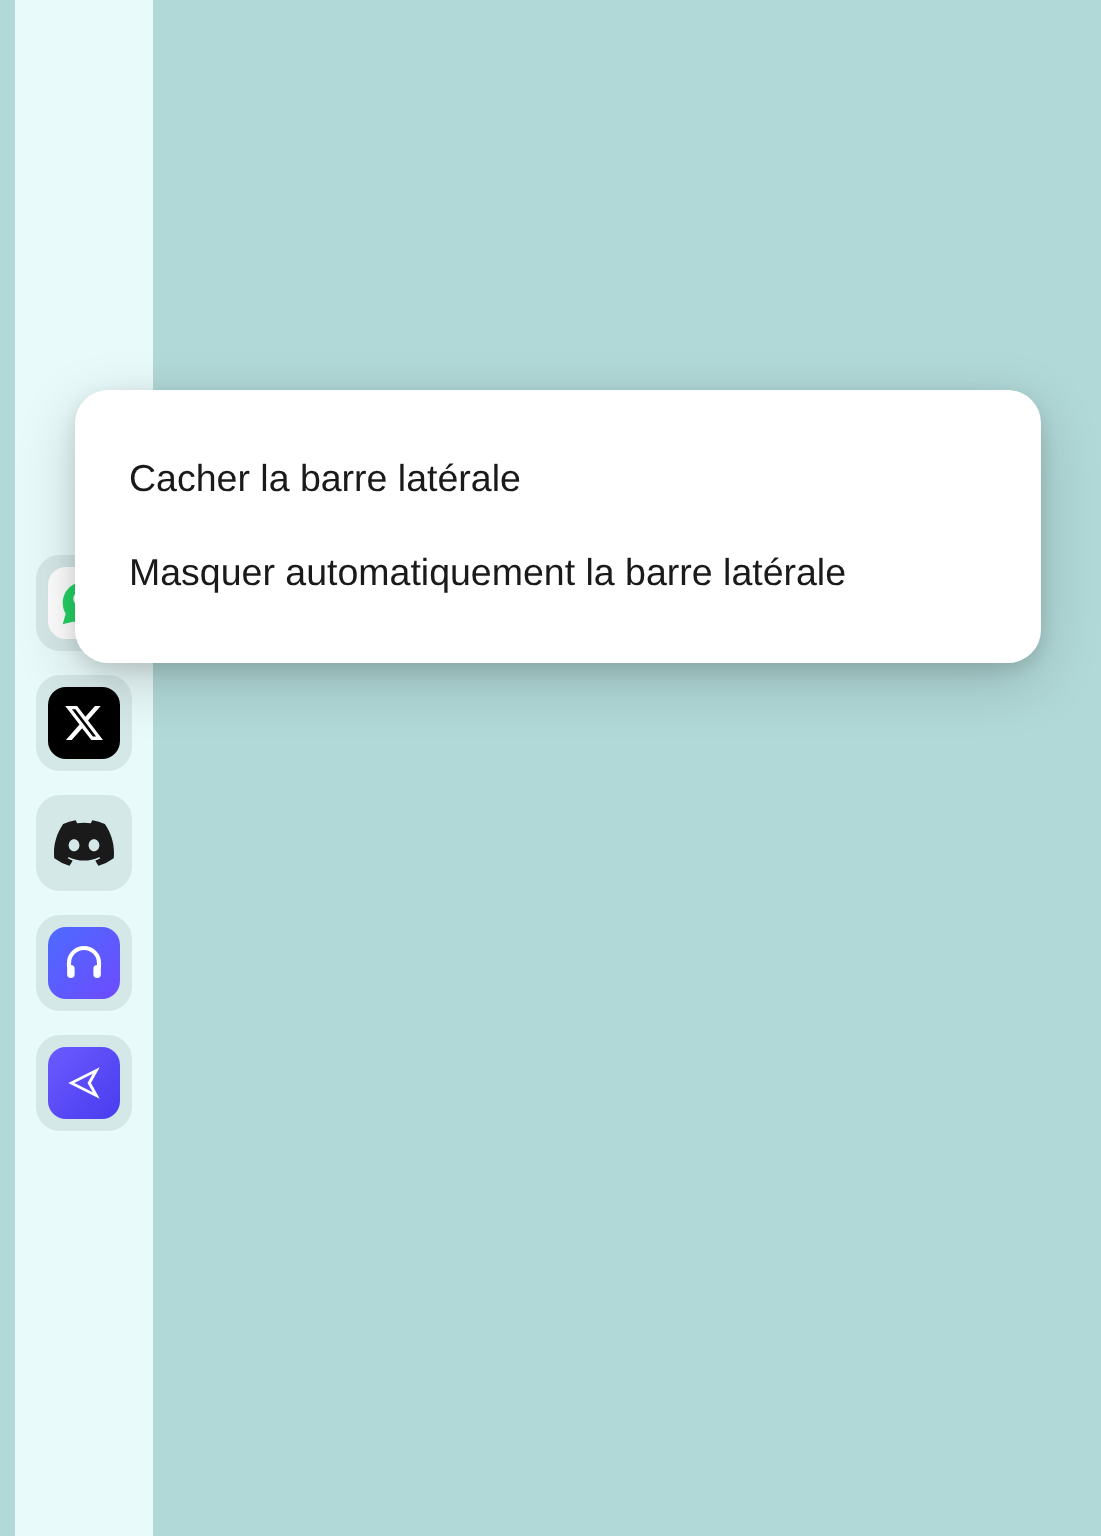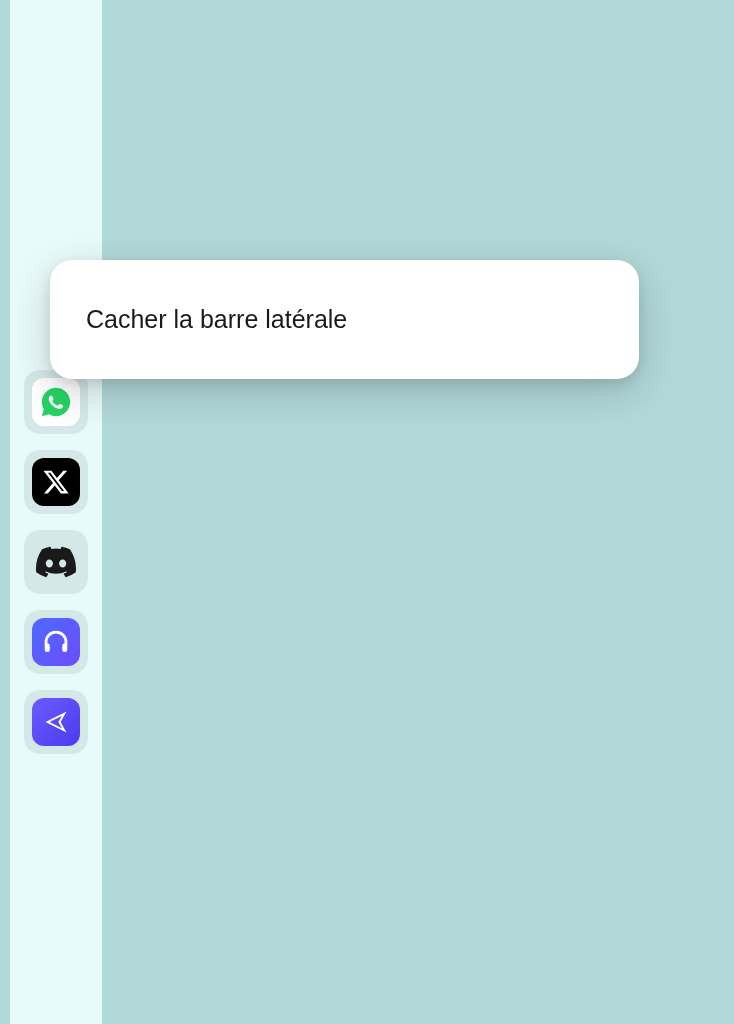--- a/index.html
+++ b/index.html
@@ -53,21 +53,21 @@
     .whatsapp-tile { background: #ffffff; }
     .x-tile { background: #000000; }
     .discord-tile { background: transparent; }
     .headphones-tile { background: linear-gradient(135deg, #4d6bff, #6d4bff); }
     .send-tile { background: linear-gradient(135deg, #6a5bff, #4a3bef); }
     
     .context-menu {
       position: absolute;
       left: 50px;
       top: 260px;
-      width: 589px;
+      width: 644px;
       background: #ffffff;
       border-radius: 22px;
       box-shadow: 0 12px 40px rgba(0,0,0,0.18), 0 4px 12px rgba(0,0,0,0.10);
       padding: 28px 0;
       z-index: 10;
     }
     .menu-item {
       padding: 14px 36px;
       font-size: 25px;
       color: #1a1a1a;
@@ -120,13 +120,14 @@
     <div class="app-tile send-tile">
       <svg width="28" height="28" viewBox="0 0 24 24">
         <path fill="#ffffff" d="M3 12l18-9-5 9 5 9-18-9zm3.5 0l10.5 5.25L14 12l3-5.25L6.5 12z"></path>
       </svg>
     </div>
   </div>
 </div>
 
 <div class="context-menu">
   <div class="menu-item">Cacher la barre latérale</div>
+  <div class="menu-item">Masquer automatiquement la barre latérale</div>
 </div>
 
 </body></html>

